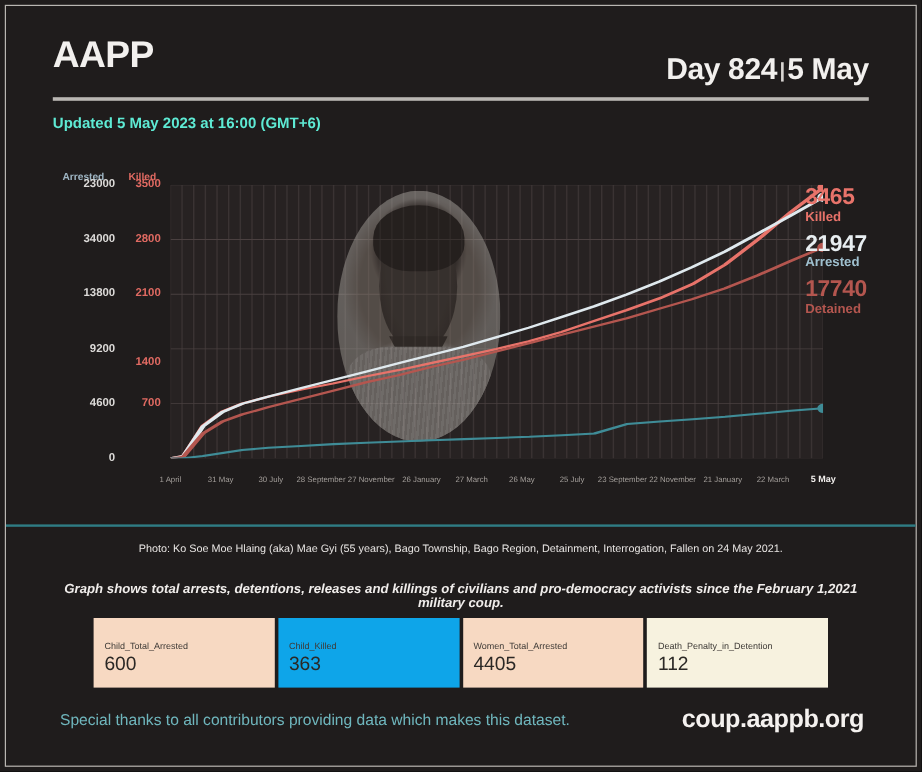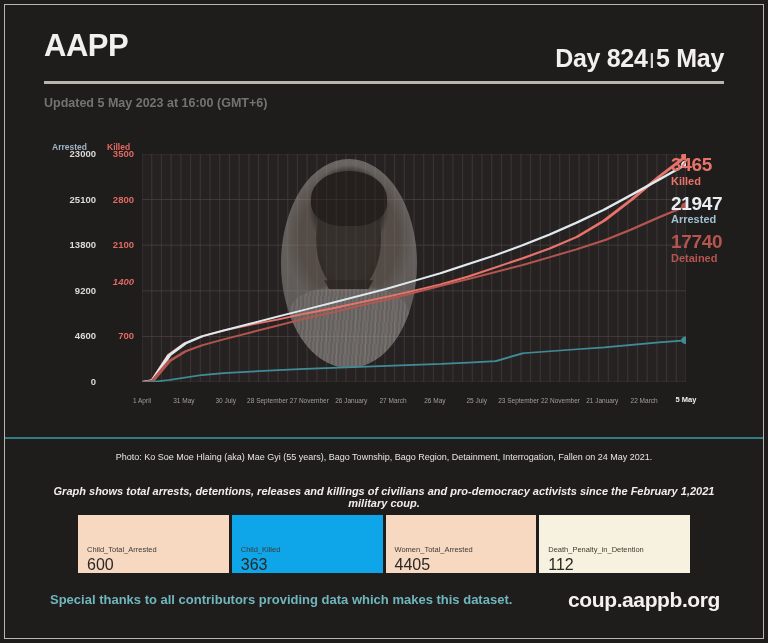--- a/index.html
+++ b/index.html
@@ -30,21 +30,21 @@
     position:absolute;right:0;top:16px;
     font-size:25px;font-weight:bold;color:#f2f0ee;letter-spacing:-.3px;
     white-space:nowrap;
   }
   .dayline .sep{font-size:17px;color:#d8d5d2;padding:0 2px;position:relative;top:-2px;}
   .rule{
     position:absolute;left:44px;right:44px;top:81px;height:3px;background:#b9b6b2;
   }
   .updated{
     position:absolute;left:44px;top:96px;
-    font-size:12.5px;font-weight:bold;color:#737373;
+    font-size:12.5px;font-weight:bold;color:#5eead4;
   }
 
   
   .chart-wrap{
     position:absolute;left:44px;top:142px;width:682px;height:268px;
   }
   .axis-title{position:absolute;font-size:8.5px;font-weight:bold;white-space:nowrap;}
   .axis-title.arrested{left:8px;top:0;color:#9fb6c4;}
   .axis-title.killed{left:63px;top:0;color:#e06a62;}
 
@@ -125,29 +125,29 @@
     text-align:center;font-size:11px;font-style:italic;font-weight:bold;color:#f0edeb;
   }
 
   
   .cards{
     position:absolute;left:78px;top:515px;width:612px;height:58px;
     display:flex;gap:3px;
   }
   .card{
     flex:1;padding:7px 20px 0 9px;box-sizing:border-box;
-    display:flex;flex-direction:column;justify-content:flex-end;
+    display:flex;flex-direction:column;justify-content:center;
   }
   .card .lbl{font-size:7.5px;color:#3e3a36;margin-bottom:3px;}
   .card .val{font-size:16px;color:#2b2825;line-height:1;}
 
   
   .thanks{
     position:absolute;left:50px;top:592px;
-    font-size:13px;font-weight:bold;color:#6fb6bd;
+    font-size:13px;font-weight:normal;color:#6fb6bd;
   }
   .site{
     position:absolute;right:48px;top:588px;
     font-size:21px;font-weight:bold;color:#f4f1ef;letter-spacing:-.4px;
   }
 </style>
 </head>
 <body>
 
 <div id="poster">
@@ -164,26 +164,26 @@
 
   <div class="chart-wrap">
     <div class="axis-title arrested">Arrested</div>
     <div class="axis-title killed">Killed</div>
 
     <div id="yticks-left">
         <div class="ytick left" style="top: 234px;">0</div>
         <div class="ytick left" style="top: 188.4px;">4600</div>
         <div class="ytick left" style="top: 142.8px;">9200</div>
         <div class="ytick left" style="top: 97.2px;">13800</div>
-        <div class="ytick left" style="top: 51.6px;">25100</div>
+        <div class="ytick left" style="top: 51.6px;">34000</div>
         <div class="ytick left" style="top: 6px;">23000</div>
       </div>
     <div id="yticks-right">
         <div class="ytick right" style="top: 188.4px;">700</div>
-        <div class="ytick right" style="top: 134px; font-style: italic;">1400</div>
+        <div class="ytick right" style="top: 154px;">1400</div>
         <div class="ytick right" style="top: 97.2px;">2100</div>
         <div class="ytick right" style="top: 51.6px;">2800</div>
         <div class="ytick right" style="top: 6px;">3500</div>
       </div>
 
     <div class="plot">
       <svg class="vgrid" preserveAspectRatio="none" viewBox="0 0 100 100">
         <g id="vgrid-g" stroke="#3a3333" stroke-width="0.22">
             <line x1="0" x2="0" y1="0" y2="100"></line>
             <line x1="1.7857142857142858" x2="1.7857142857142858" y1="0" y2="100"></line>

